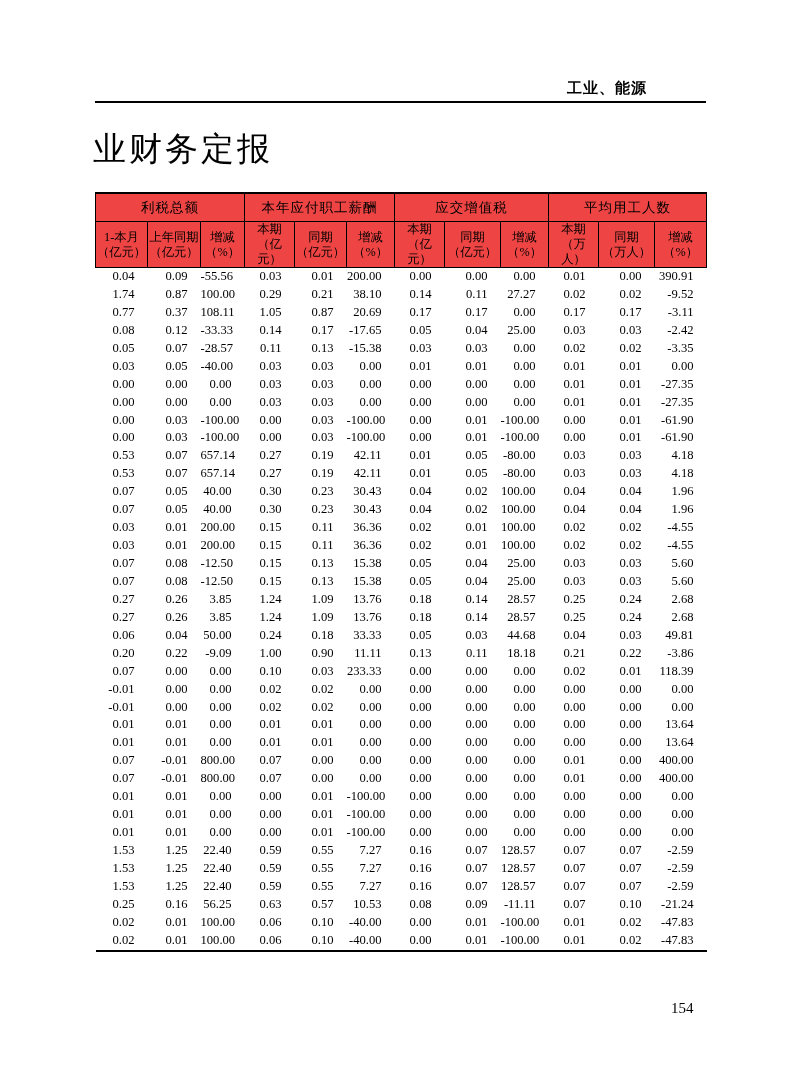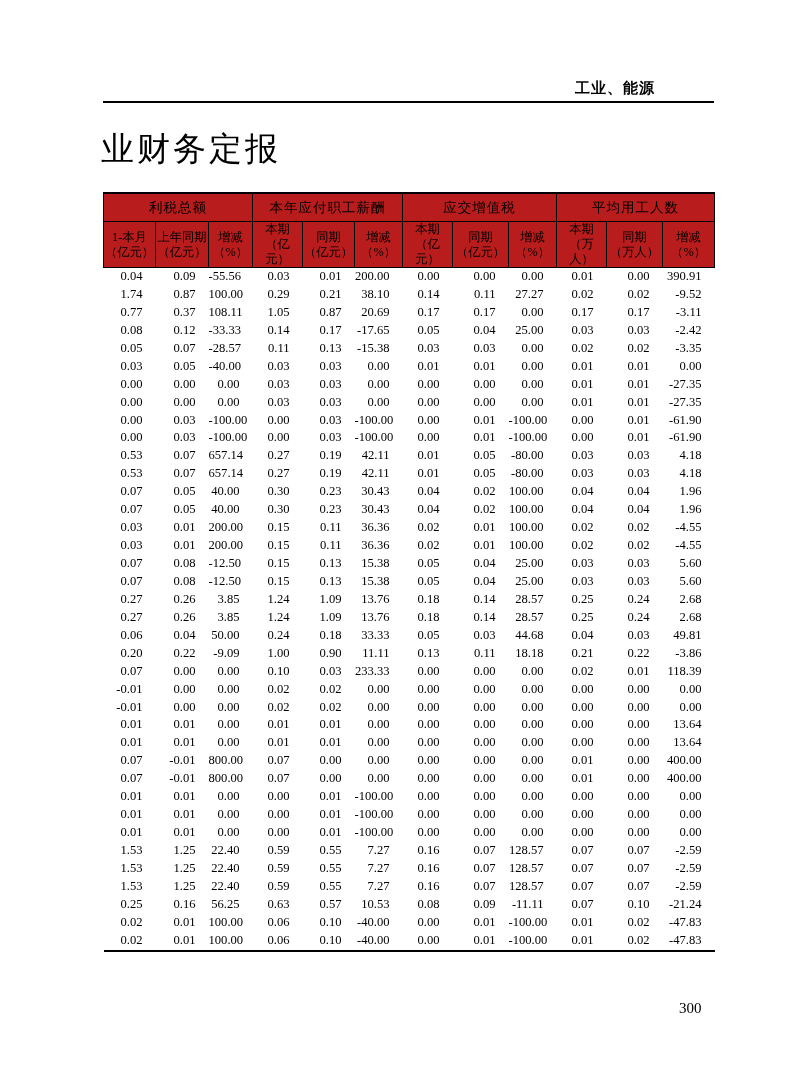--- a/index.html
+++ b/index.html
@@ -3,21 +3,20 @@
 <meta charset="utf-8">
 <style>
   html,body{margin:0;padding:0;background:#ffffff;}
   .page{
     position:relative;
     width:734px;height:1077px;
     background:#ffffff;
     font-family:"Liberation Serif","DejaVu Serif",serif;
     color:#000;
     overflow:hidden;
-    margin-left:8px;
   }
   .running-header{
     position:absolute;top:79px;right:87px;
     font-family:"DejaVu Sans","Liberation Sans",sans-serif;
     font-weight:bold;font-size:15px;letter-spacing:1px;
   }
   .header-rule{
     position:absolute;top:101px;left:95px;width:611px;
     border-top:2.5px solid #000;height:0;
   }
@@ -25,21 +24,21 @@
     position:absolute;top:127px;left:93px;
     font-family:"Liberation Serif","DejaVu Serif",serif;
     font-size:33px;letter-spacing:3px;font-weight:500;
   }
   .table-wrap{position:absolute;top:192px;left:95px;width:611px;}
   table.stat{
     border-collapse:collapse;table-layout:fixed;width:611px;
     border-top:2.2px solid #000;
     border-bottom:2.5px solid #000;
   }
-  thead{background:#b91c1c;}
+  thead{background:#ef4444;}
   thead th{
     font-weight:normal;
     font-size:12.5px;
     padding:0;
     text-align:center;
     vertical-align:middle;
   }
   tr.group-row th{
     height:27px;
     font-size:13.5px;
@@ -686,15 +685,15 @@
             <td>0.01</td>
             <td>-100.00</td>
             <td>0.01</td>
             <td>0.02</td>
             <td>-47.83</td>
           </tr>
         </tbody>
     </table>
   </div>
 
-  <div class="page-number">300</div>
+  <div class="page-number">154</div>
 
 </div>
 
 </body></html>

